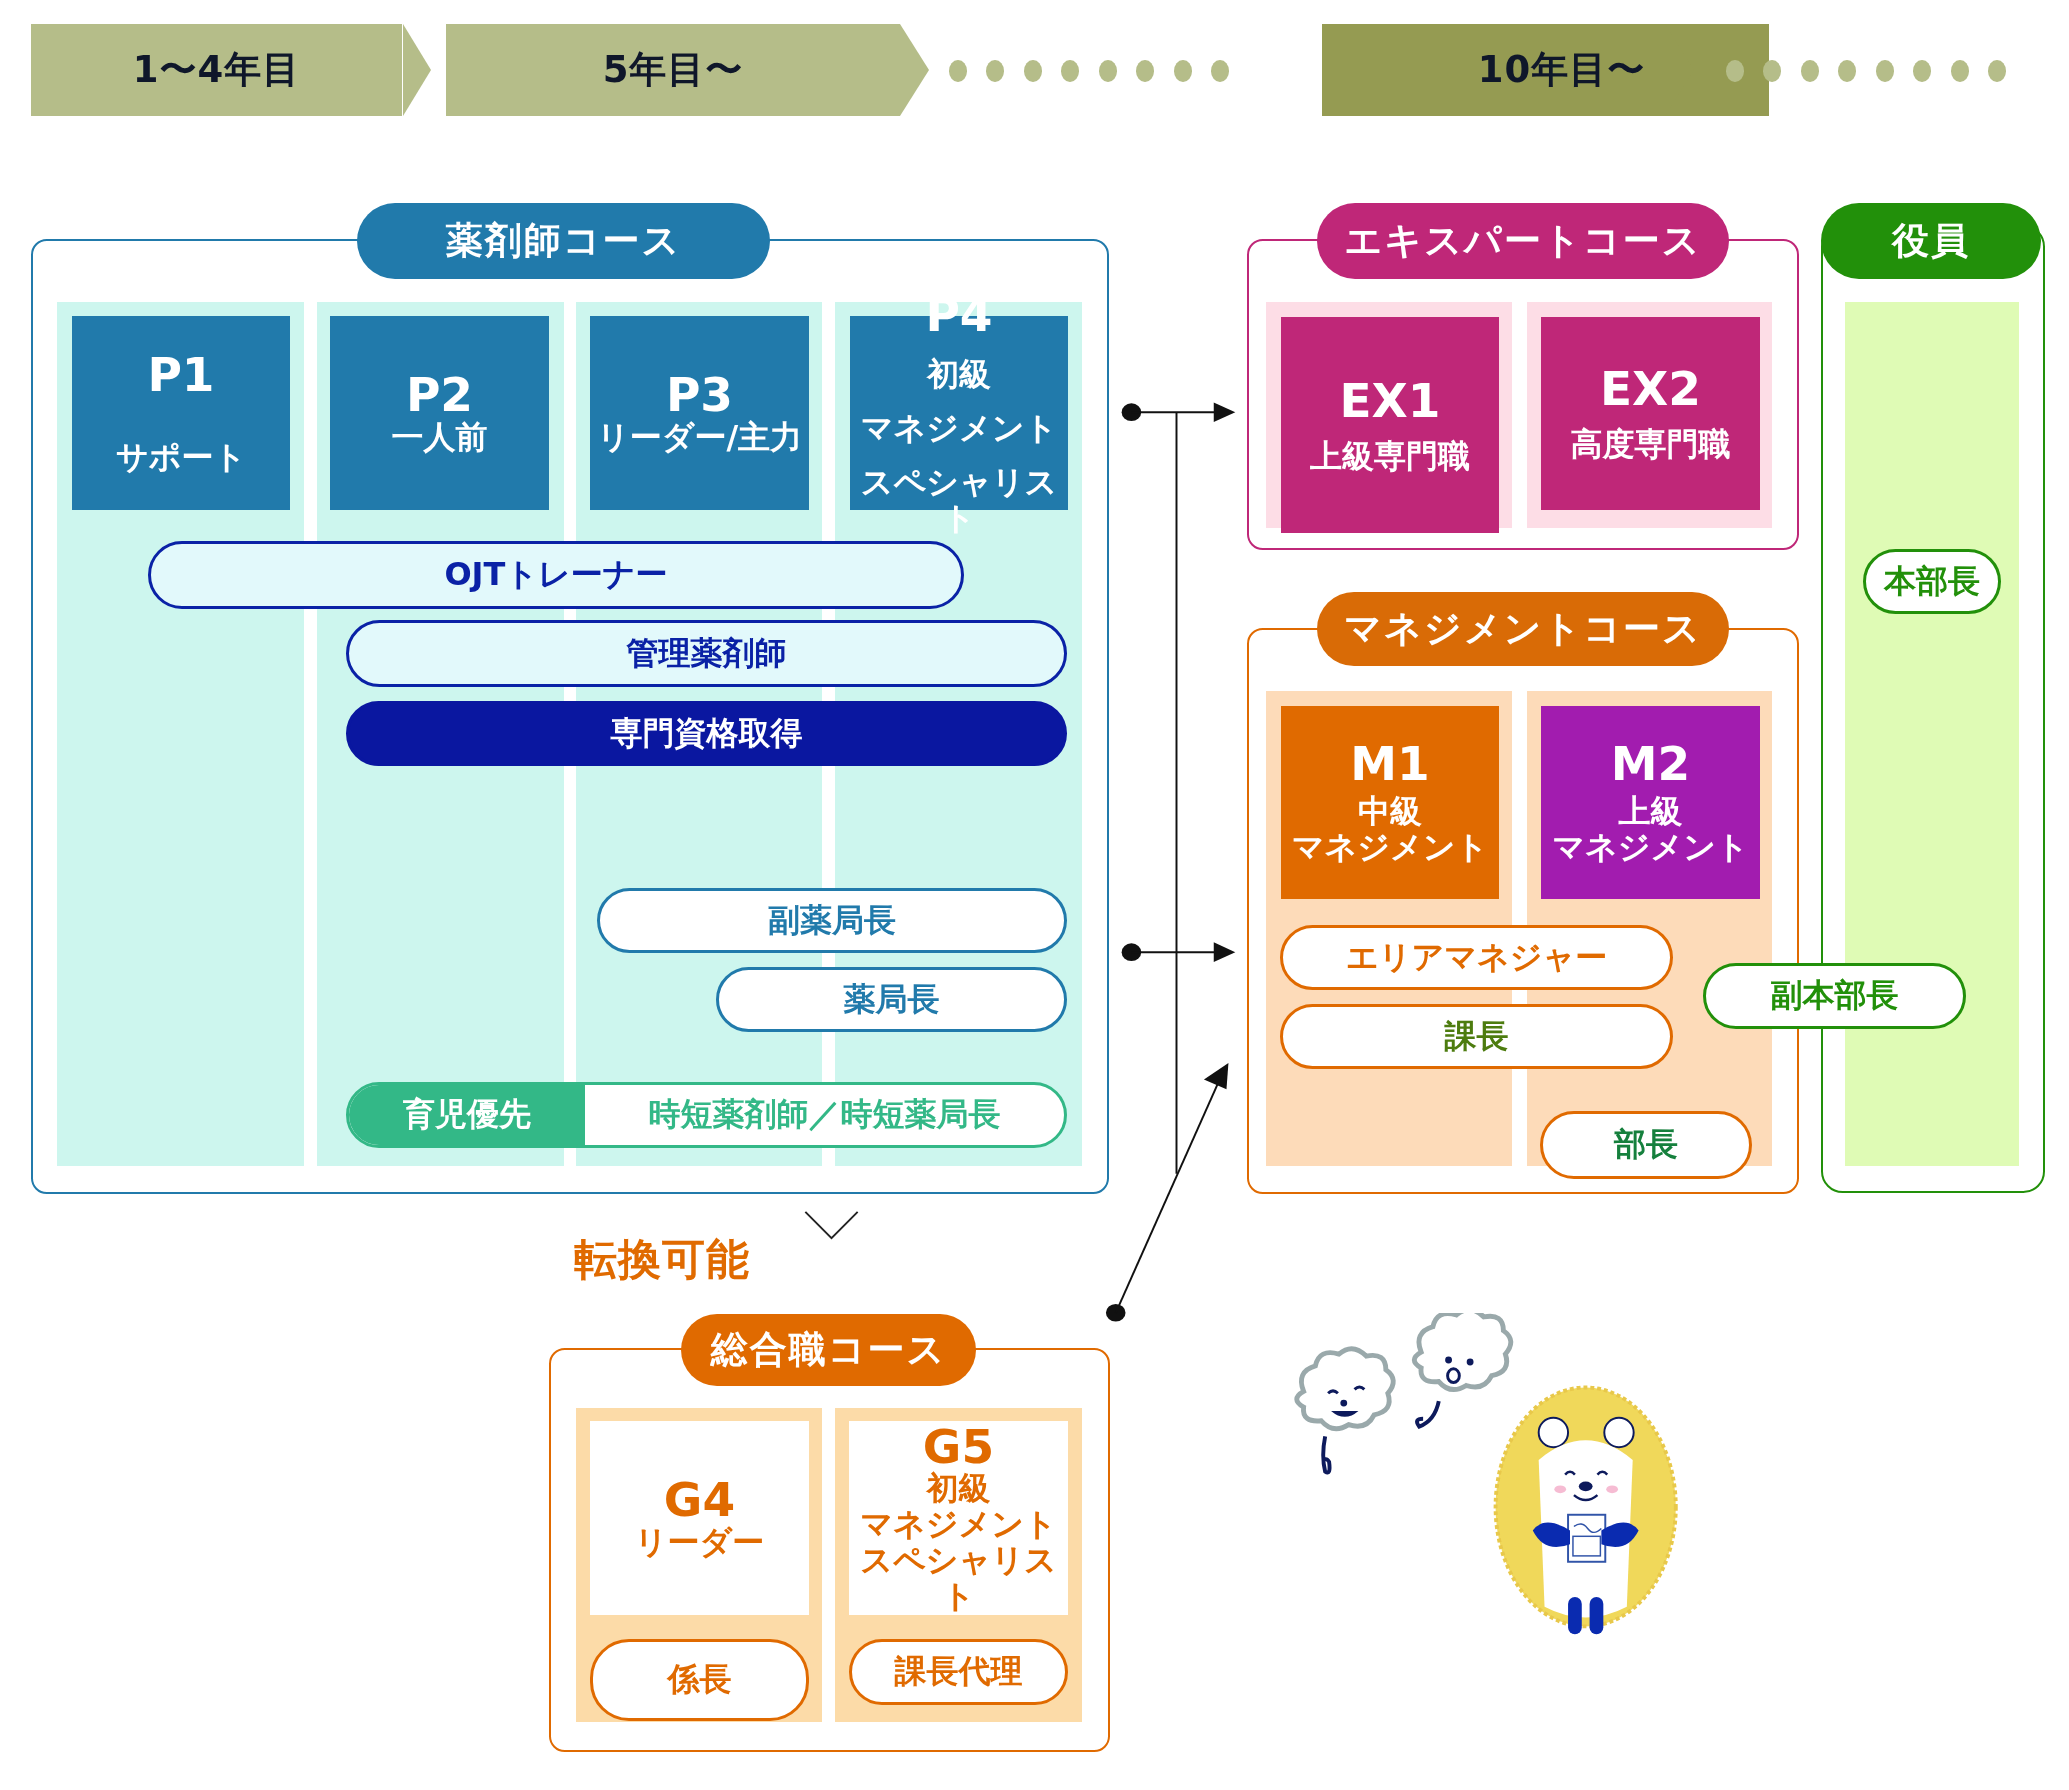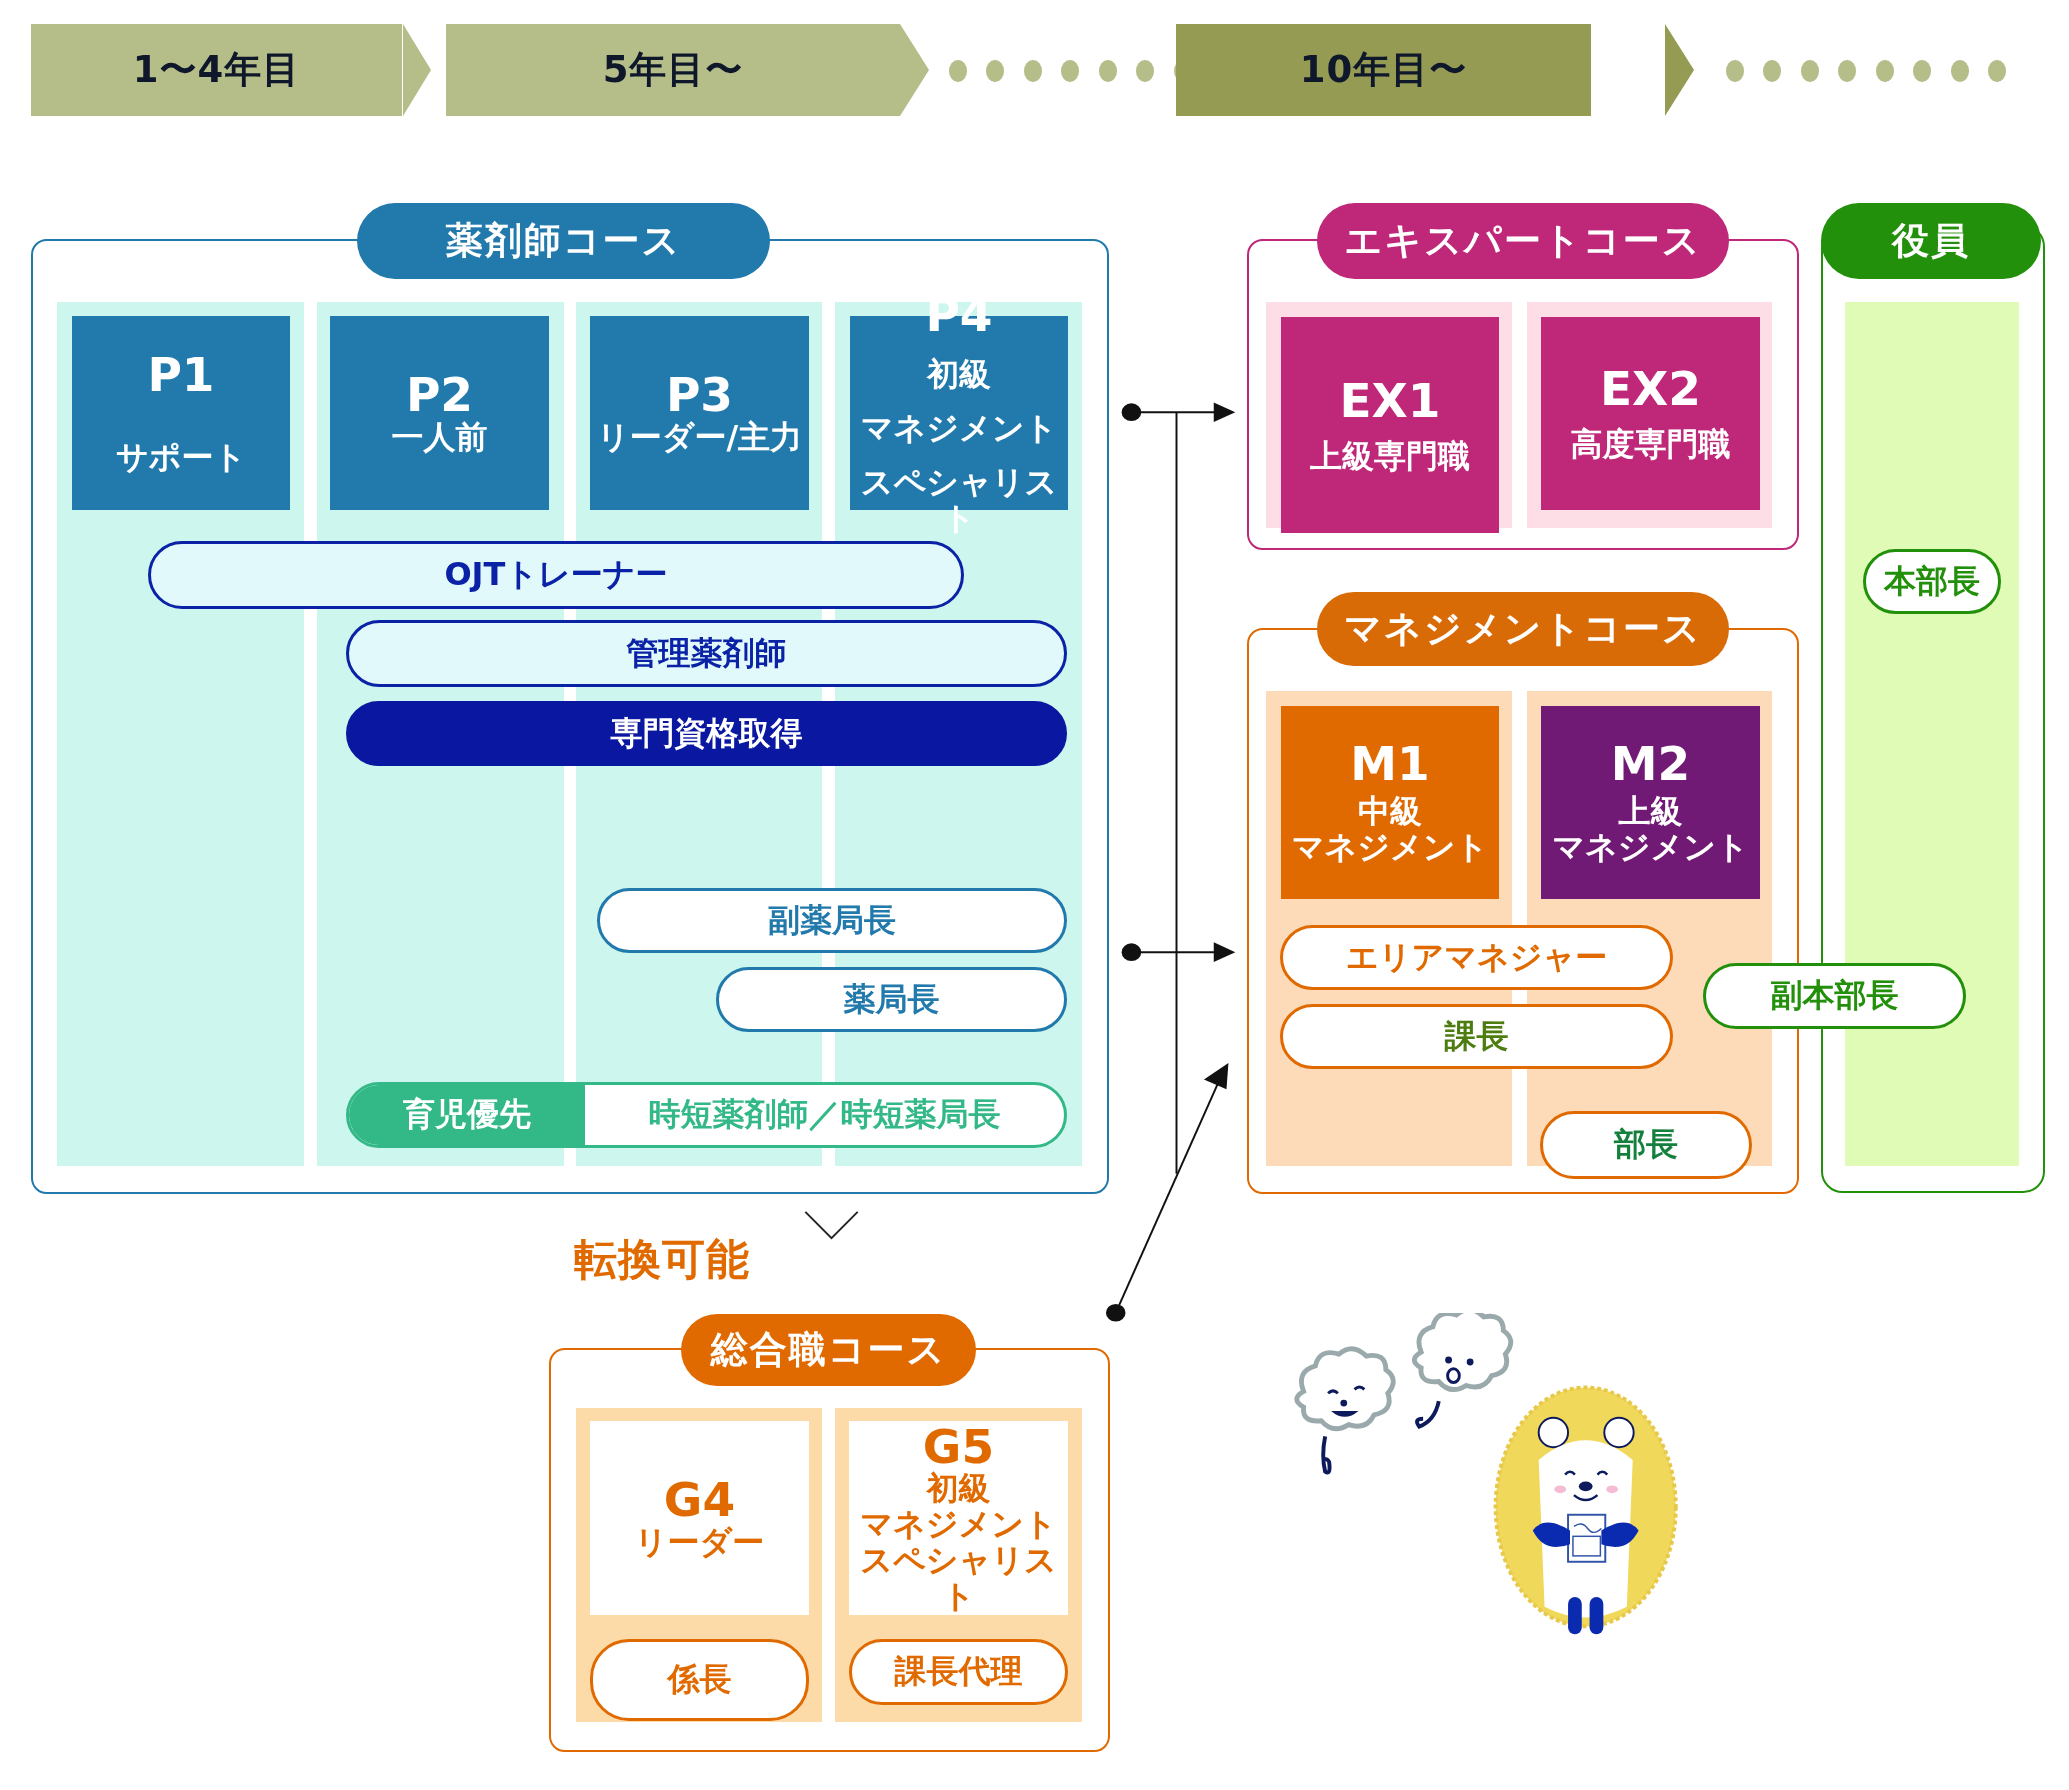--- a/index.html
+++ b/index.html
@@ -45,21 +45,21 @@
     <span class="tl-dot"></span>
       <span class="tl-dot"></span>
       <span class="tl-dot"></span>
       <span class="tl-dot"></span>
       <span class="tl-dot"></span>
       <span class="tl-dot"></span>
       <span class="tl-dot"></span>
       <span class="tl-dot"></span>
   </div>
 
-  <div class="tl-bar tl-dark" style="left:1176px;width:415px;">
+  <div class="tl-bar tl-dark" style="left:1322px;width:415px;padding-left:32px;">
     <span>10年目〜</span>
   </div>
   <div class="tl-tip" style="left:1665px;border-left:29px solid #959b52;"></div>
 
   <div class="tl-dots" style="left:1726px;width:280px;">
     <span class="tl-dot"></span>
       <span class="tl-dot"></span>
       <span class="tl-dot"></span>
       <span class="tl-dot"></span>
       <span class="tl-dot"></span>
@@ -172,21 +172,21 @@
   <div class="col" style="left:1266px;top:691px;width:246px;height:475px;background:#fddbb9;"></div>
   <div class="col" style="left:1527px;top:691px;width:245px;height:475px;background:#fddbb9;"></div>
   <div class="pill-title" style="left:1317px;top:592px;width:412px;height:74px;background:#d96b06;">
     <span>マネジメントコース</span>
   </div>
   <div class="grade" style="left:1281px;top:706px;width:218px;height:193px;background:#e06a00;color:#fff;">
     <div class="code" style="margin-bottom:5.9px;">M1</div>
     <div class="sub">中級</div>
     <div class="sub">マネジメント</div>
   </div>
-  <div class="grade" style="left:1541px;top:706px;width:219px;height:193px;background:#701a75;color:#fff;">
+  <div class="grade" style="left:1541px;top:706px;width:219px;height:193px;background:#a21caf;color:#fff;">
     <div class="code" style="margin-bottom:5.9px;">M2</div>
     <div class="sub">上級</div>
     <div class="sub">マネジメント</div>
   </div>
   <div class="pill" style="left:1280px;top:925px;width:393px;height:65px;border-color:#e06a00;color:#e06a00;">
     <span>エリアマネジャー</span>
   </div>
   <div class="pill" style="left:1280px;top:1004px;width:393px;height:65px;border-color:#e06a00;color:#4d7c0f;">
     <span>課長</span>
   </div>

